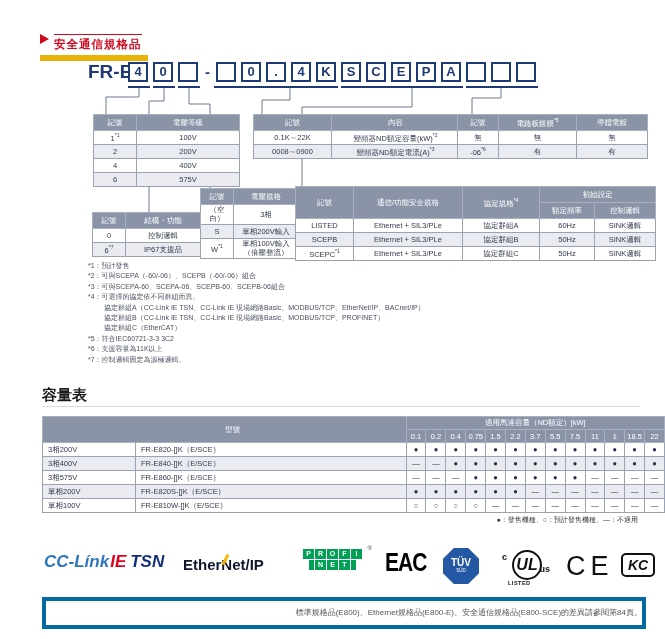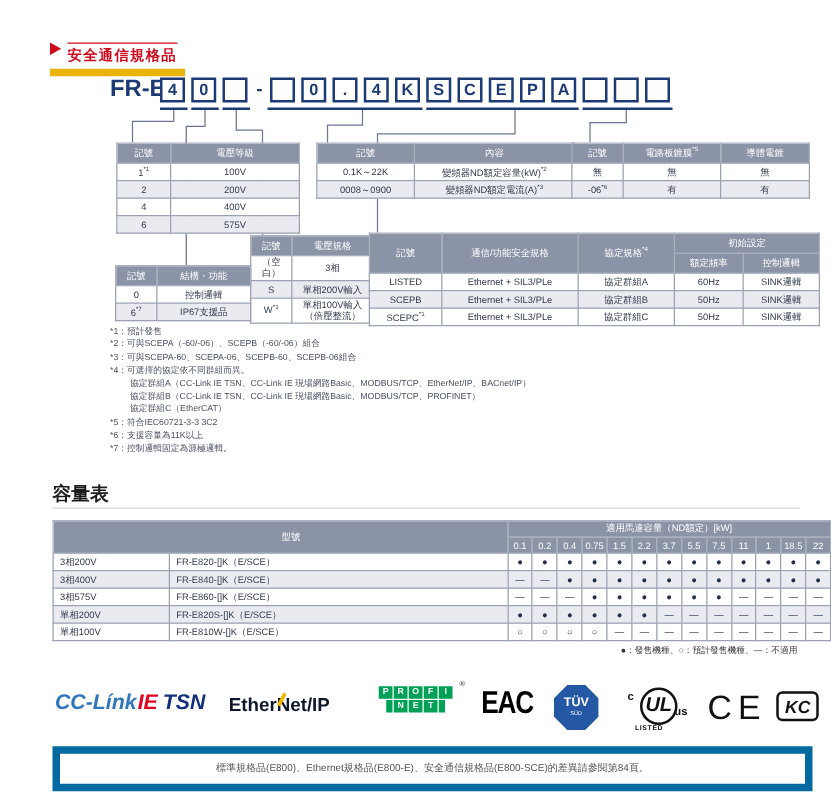--- a/index.html
+++ b/index.html
@@ -58,22 +58,22 @@
   .cul{position:absolute;left:502px;top:548px;width:48px;height:40px}
   .cul .circ{position:absolute;left:10px;top:2px;width:26px;height:26px;border:2.5px solid #111;border-radius:50%;
              font-size:16px;font-weight:bold;color:#111;text-align:center;line-height:26px;font-style:italic}
   .cul .c{position:absolute;left:0;top:4px;font-size:9px;font-weight:bold;color:#111}
   .cul .us{position:absolute;right:0;top:16px;font-size:9px;font-weight:bold;color:#111}
   .cul .listed{position:absolute;left:6px;top:32px;font-size:5.5px;font-weight:bold;letter-spacing:.5px;color:#111}
   .ce{position:absolute;left:566px;top:551px;font-size:27px;font-weight:500;letter-spacing:5px;color:#111}
   .kc{position:absolute;left:621px;top:553px;border:2px solid #111;border-radius:5px;padding:2px 5px;
       font-size:14px;font-weight:bold;font-style:italic;color:#111}
   
-  .bottom-box{position:absolute;left:42px;top:597px;width:596px;height:24px;border:6px solid #0369a1;
-              text-align:center;line-height:24px;font-size:8px;color:#555}
+  .bottom-box{position:absolute;left:42px;top:597px;width:596px;height:24px;border:4px solid #0369a1;
+              text-align:right;line-height:24px;font-size:8px;color:#555}
 </style>
 </head>
 <body>
 
 <svg class="connectors" width="665" height="639">
   <g fill="none" stroke="#6d7692" stroke-width="1">
     <path d="M139,87 L139,97 L106,97 L106,114"></path>
     <path d="M164,87 L164,101 L149,101 L149,212"></path>
     <path d="M189,87 L189,104 L210,104 L210,188"></path>
     <path d="M290,87 L290,100 L262,100 L262,114"></path>

